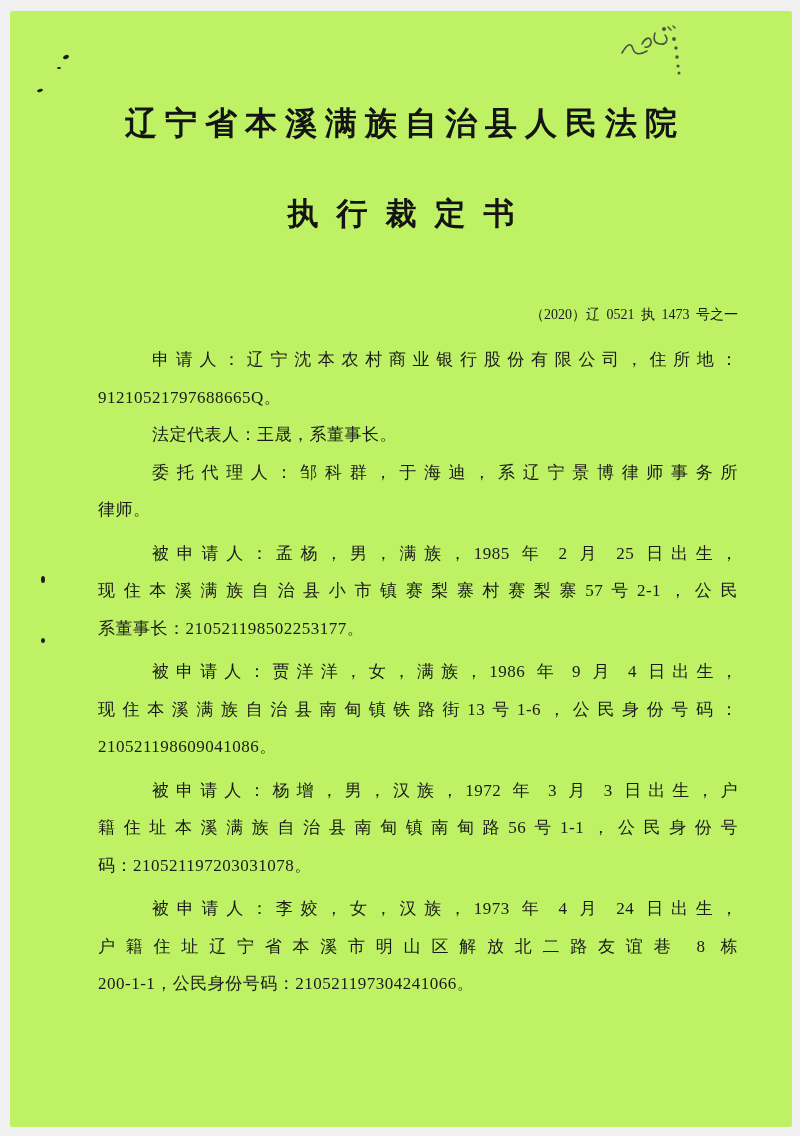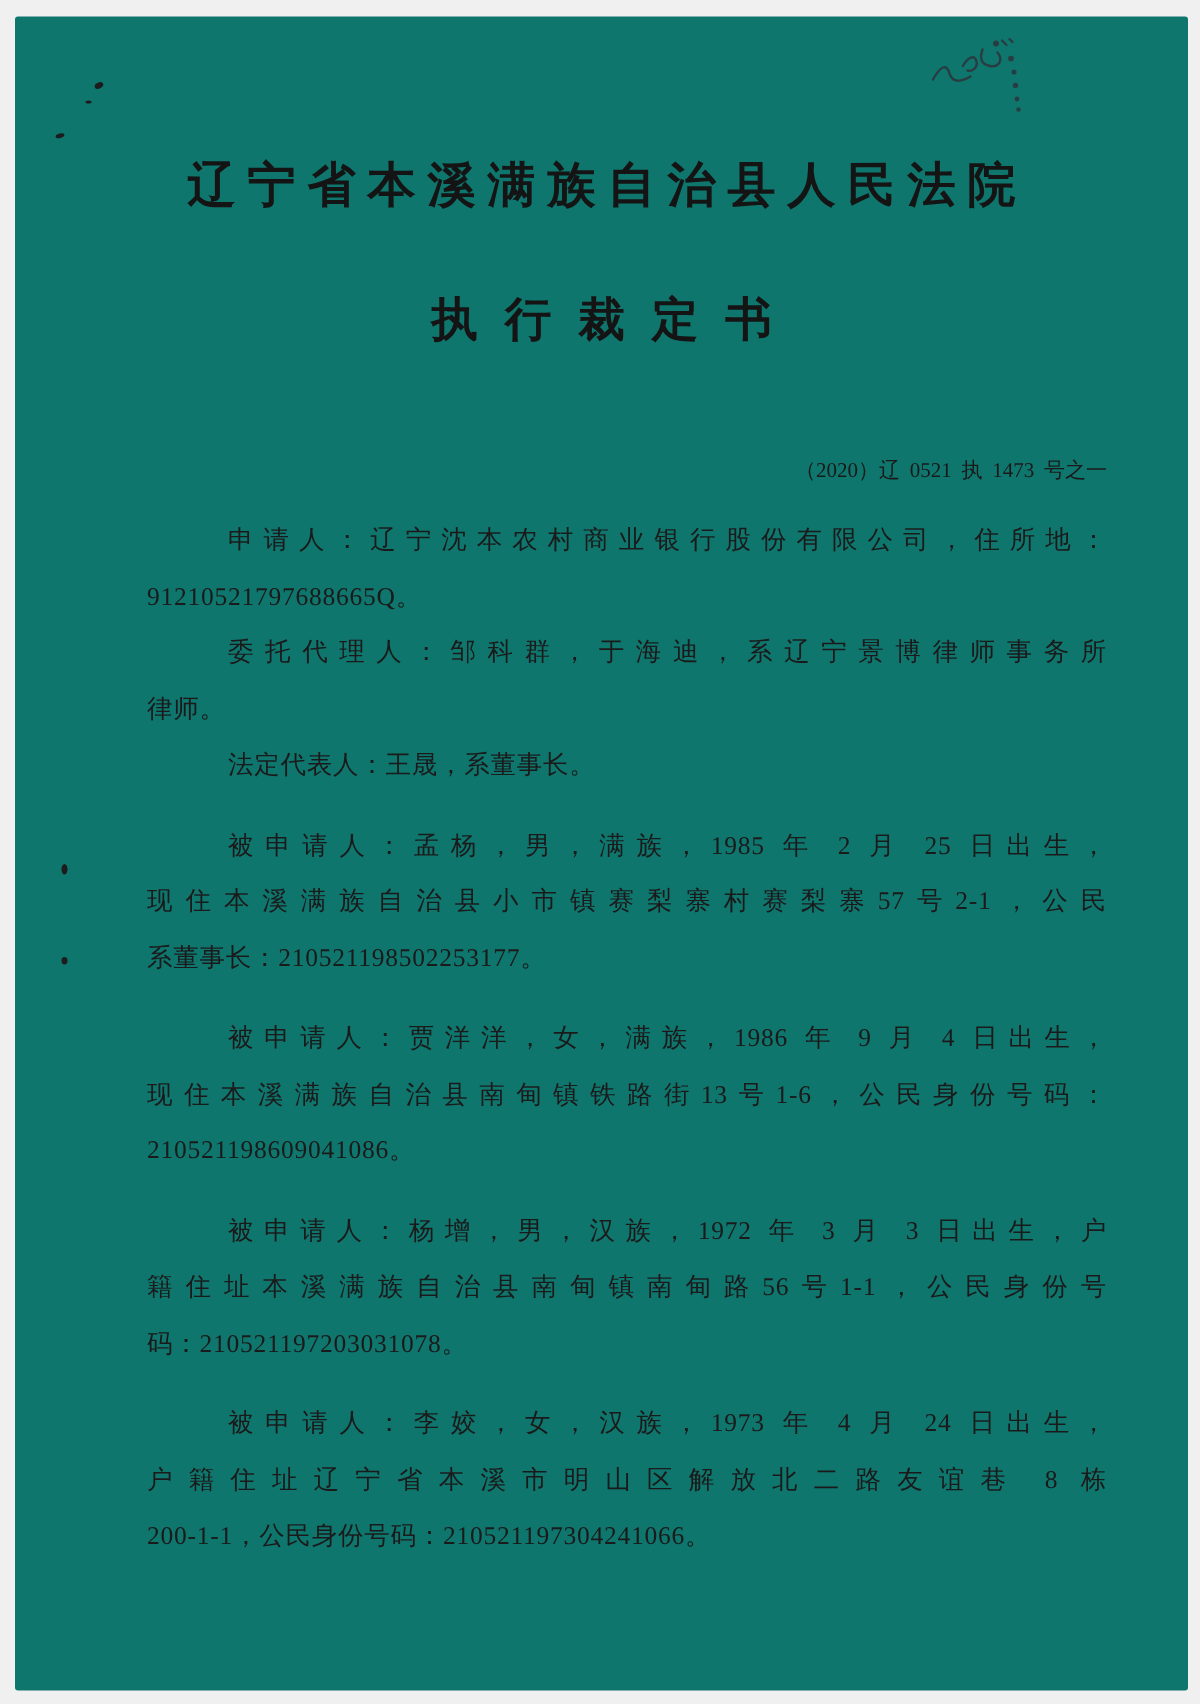--- a/index.html
+++ b/index.html
@@ -5,21 +5,21 @@
   html, body {
     margin: 0; padding: 0;
     width: 800px; height: 1136px;
     background: #f0f0f0;
     overflow: hidden;
     font-family: "Liberation Serif", "DejaVu Serif", serif;
   }
   .sheet {
     position: absolute;
     left: 10px; top: 11px; right: 8px; bottom: 9px;
-    background: #0f766e;
+    background: #bef264;
     border-radius: 2px;
   }
   .court-name {
     position: absolute;
     left: 0; right: 0; top: 90px;
     text-align: center;
     font-size: 32px;
     font-weight: 700;
     letter-spacing: 8px;
     padding-left: 8px;
@@ -50,21 +50,21 @@
   }
   .body-text {
     position: absolute;
     left: 88px; top: 330px;
     width: 640px;
     font-size: 17px;
     letter-spacing: 0.5px;
     color: #1a1a1a;
   }
   .para { margin: 0; }
-  .para.gap { margin-top: 16px; }
+  .para.gap { margin-top: 6px; }
   .ln {
     line-height: 37.5px;
     min-height: 37.5px;
     white-space: normal;
   }
   .ln.first { text-indent: 54px; }
   .ln.full {
     text-align: justify;
     text-align-last: justify;
     text-justify: inter-character;
@@ -116,26 +116,26 @@
   <div class="case-number">（2020）辽 0521 执 1473 号之一</div>
 
   <div class="body-text">
 
     <div class="para">
       <div class="ln first full">申请人：辽宁沈本农村商业银行股份有限公司，住所地：</div>
       <div class="ln">91210521797688665Q。</div>
     </div>
 
     <div class="para">
-      <div class="ln first full">委托代理人：邹科群，于海迪，系辽宁景博律师事务所</div>
-      <div class="ln">律师。</div>
+      <div class="ln first">法定代表人：王晟，系董事长。</div>
     </div>
 
     <div class="para">
-      <div class="ln first">法定代表人：王晟，系董事长。</div>
+      <div class="ln first full">委托代理人：邹科群，于海迪，系辽宁景博律师事务所</div>
+      <div class="ln">律师。</div>
     </div>
 
     <div class="para gap">
       <div class="ln first full">被申请人：孟杨，男，满族，1985 年 2 月 25 日出生，</div>
       <div class="ln full">现住本溪满族自治县小市镇赛梨寨村赛梨寨57号2-1，公民</div>
       <div class="ln">系董事长：210521198502253177。</div>
     </div>
 
     <div class="para gap">
       <div class="ln first full">被申请人：贾洋洋，女，满族，1986 年 9 月 4 日出生，</div>

